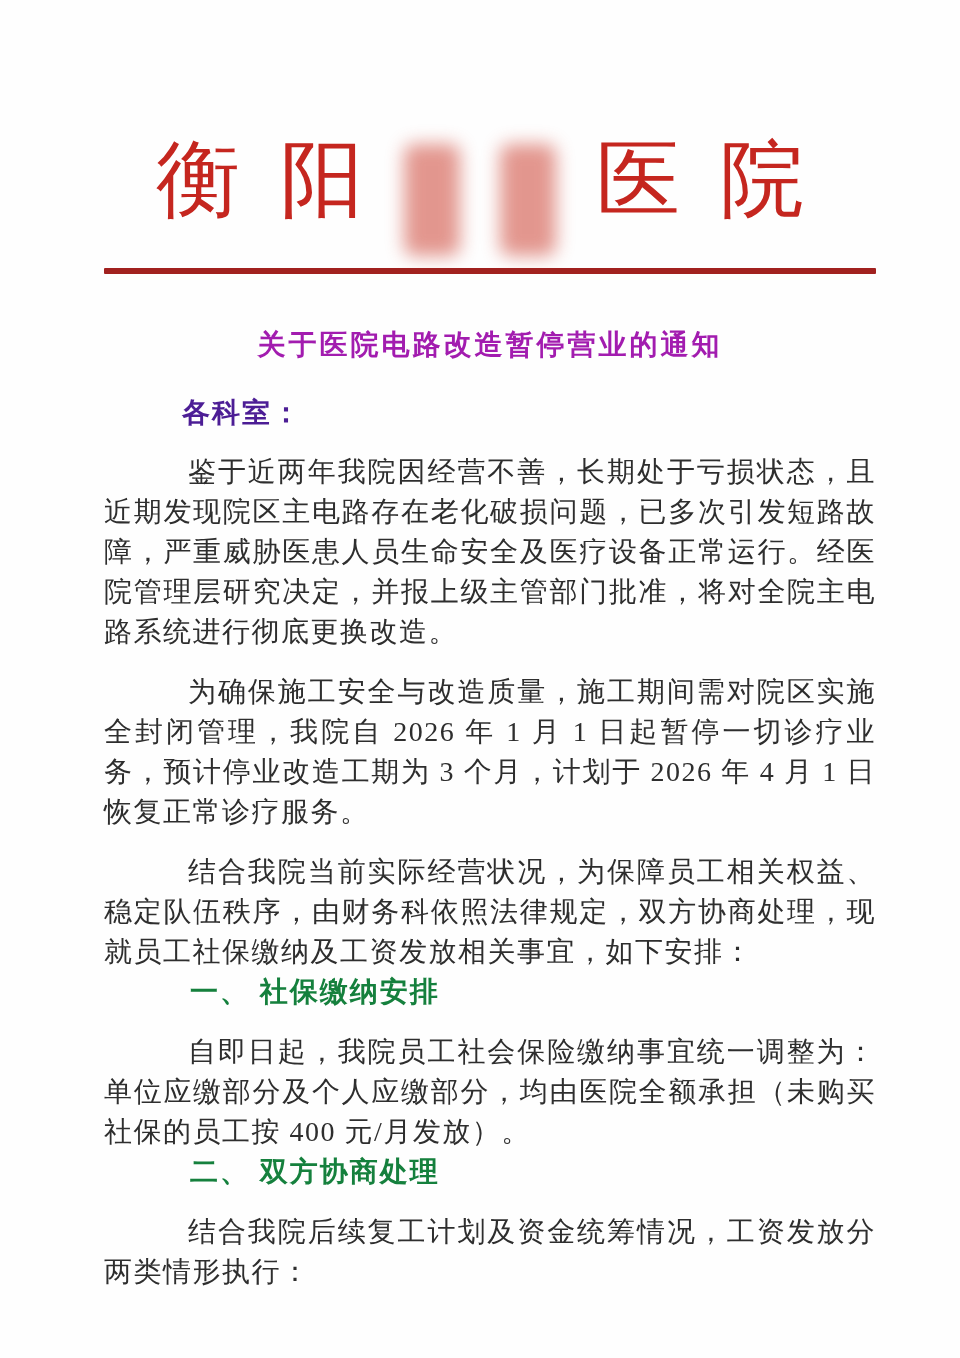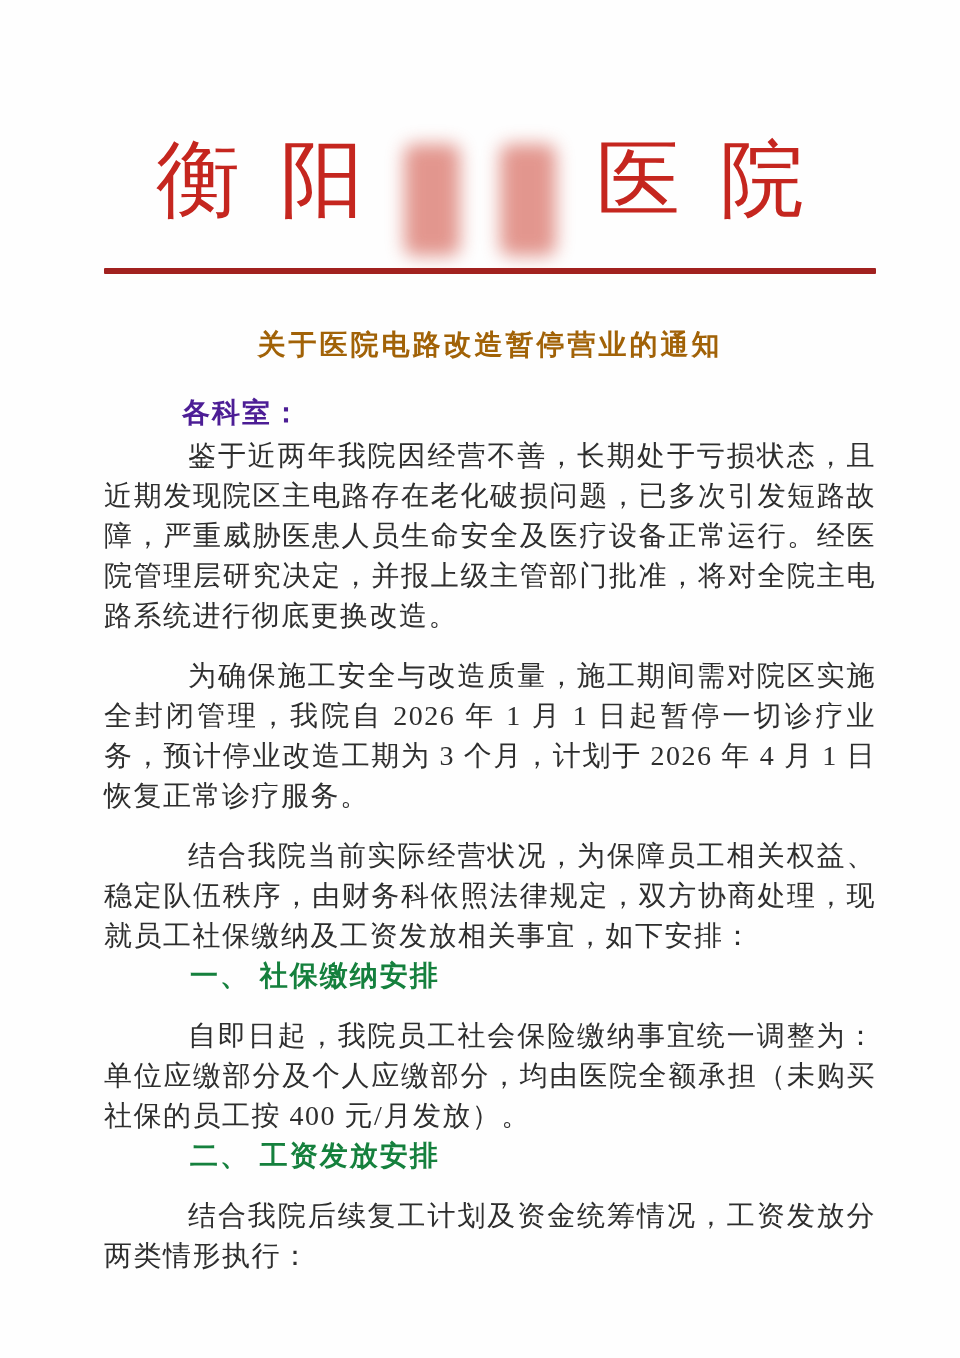--- a/index.html
+++ b/index.html
@@ -65,41 +65,41 @@
     background: #a1211f;
     border-radius: 1px;
   }
   
   .title {
     margin-top: 52px;
     text-align: center;
     font-size: 28px;
     font-weight: 600;
     letter-spacing: 3px;
-    color: #a16207;
+    color: #a21caf;
   }
   .salutation {
     margin-top: 30px;
     padding-left: 78px;
     font-family: "Liberation Sans", "DejaVu Sans", sans-serif;
     font-weight: 700;
     font-size: 28px;
     letter-spacing: 2px;
     color: #4c1d95;
   }
   .para {
     font-size: 28px;
     line-height: 40px;
     letter-spacing: 1.5px;
     text-align: justify;
     text-indent: 3em;
     color: #2e2e2e;
     margin-top: 20px;
   }
-  .para.first { margin-top: 4px; }
+  .para.first { margin-top: 20px; }
   .sec-heading {
     font-family: "Liberation Sans", "DejaVu Sans", sans-serif;
     font-weight: 700;
     font-size: 28px;
     line-height: 40px;
     letter-spacing: 2px;
     padding-left: 86px;
     color: #15803d;
   }
 </style>
@@ -126,17 +126,17 @@
 
     <div class="salutation">各科室：</div>
 
     <p class="para first">鉴于近两年我院因经营不善，长期处于亏损状态，且近期发现院区主电路存在老化破损问题，已多次引发短路故障，严重威胁医患人员生命安全及医疗设备正常运行。经医院管理层研究决定，并报上级主管部门批准，将对全院主电路系统进行彻底更换改造。</p>
     <p class="para">为确保施工安全与改造质量，施工期间需对院区实施全封闭管理，我院自 2026 年 1 月 1 日起暂停一切诊疗业务，预计停业改造工期为 3 个月，计划于 2026 年 4 月 1 日恢复正常诊疗服务。</p>
     <p class="para">结合我院当前实际经营状况，为保障员工相关权益、稳定队伍秩序，由财务科依照法律规定，双方协商处理，现就员工社保缴纳及工资发放相关事宜，如下安排：</p>
 
     <div class="sec-heading">一、 社保缴纳安排</div>
     <p class="para">自即日起，我院员工社会保险缴纳事宜统一调整为：单位应缴部分及个人应缴部分，均由医院全额承担（未购买社保的员工按 400 元/月发放）。</p>
 
-    <div class="sec-heading">二、 工资发放安排</div>
+    <div class="sec-heading">二、 双方协商处理</div>
     <p class="para">结合我院后续复工计划及资金统筹情况，工资发放分两类情形执行：</p>
 
   </div>
 </div>
 
 </body></html>

